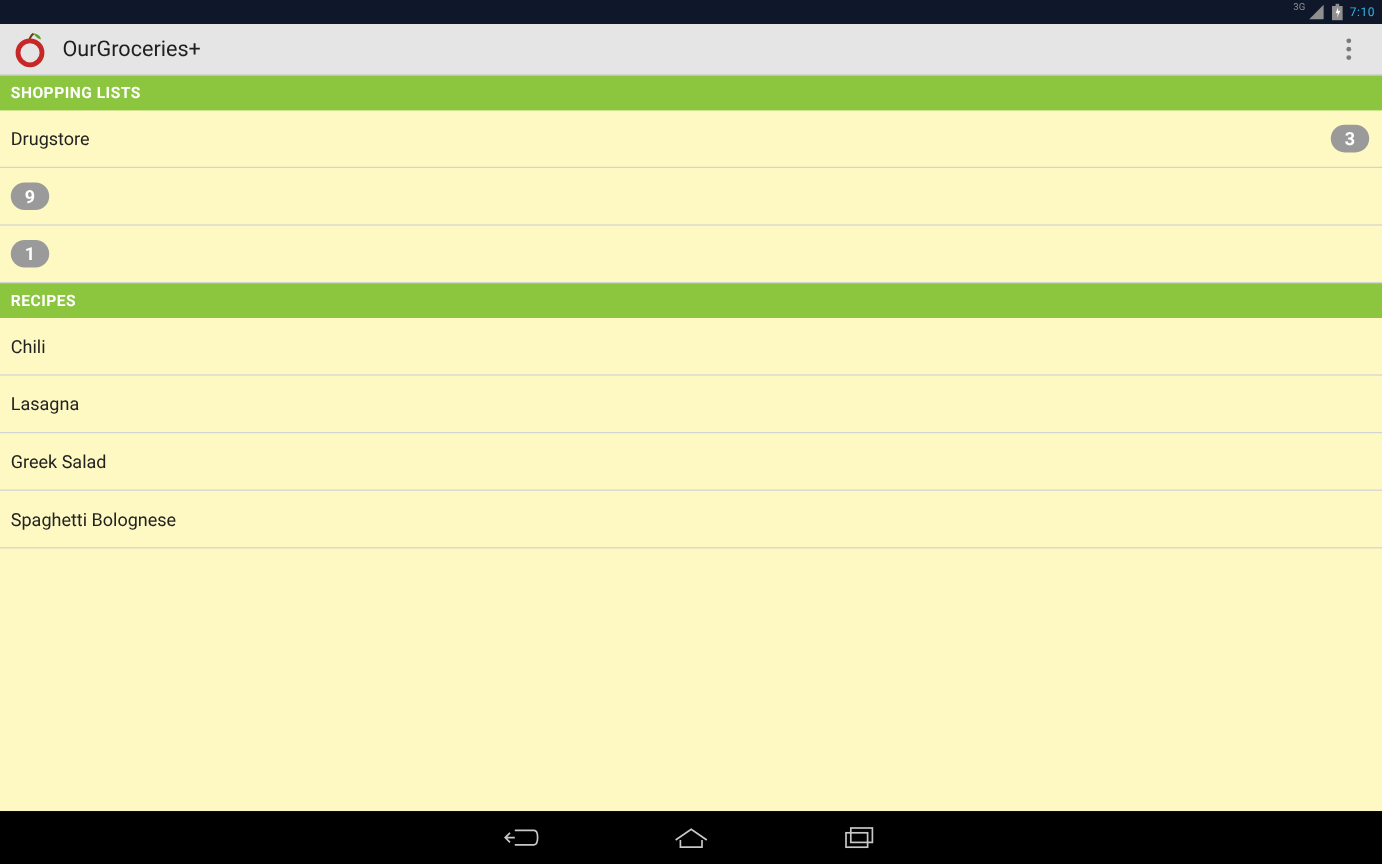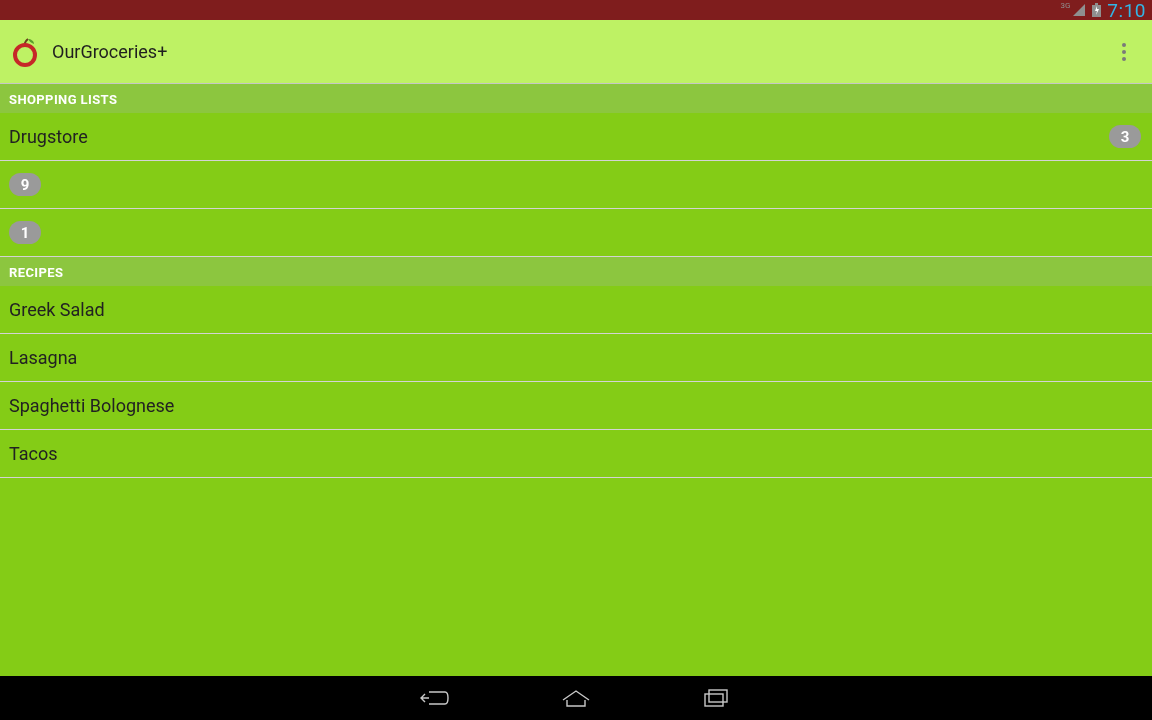--- a/index.html
+++ b/index.html
@@ -1,50 +1,50 @@
 <!DOCTYPE html>
 <html><head>
 <meta charset="utf-8">
 <style>
   * { margin:0; padding:0; box-sizing:border-box; }
   html, body { width:1152px; height:720px; font-family:"Roboto","Helvetica Neue",Arial,sans-serif; overflow:hidden; background:#000; }
   .device { width:1152px; height:720px; display:flex; flex-direction:column; }
   .status-bar {
-    height:20px; background:#7f1d1d; color:#33b5e5;
+    height:20px; background:#0f172a; color:#33b5e5;
     display:flex; align-items:center; justify-content:flex-end;
     padding-right:6px; gap:6px; font-size:13px;
   }
   .status-bar .signal-icon svg, .status-bar .batt-icon svg { display:block; }
   .status-bar .lbl3g { color:#8f8f8f; font-size:8px; line-height:8px; margin-bottom:8px; margin-right:-4px; }
-  .status-bar .clock { color:#33b5e5; font-size:19px; letter-spacing:0.5px; }
+  .status-bar .clock { color:#33b5e5; font-size:10px; letter-spacing:0.5px; }
 
   .action-bar {
-    height:64px; background:#bef264; display:flex; align-items:center;
+    height:43px; background:#e5e5e5; display:flex; align-items:center;
     padding:0 10px 0 10px; border-bottom:1px solid #c6c6c6;
   }
   .logo-wrap { width:34px; height:34px; margin-right:8px; display:flex; align-items:center; justify-content:center; }
   .app-title { font-size:18px; color:#1f1f1f; flex:1; }
   .menu-dots { width:36px; height:36px; display:flex; align-items:center; justify-content:center; cursor:pointer; }
   .menu-dots span {
     display:block; width:4px; height:4px; background:#7a7a7a; border-radius:50%;
     box-shadow:0 -7px 0 #7a7a7a, 0 7px 0 #7a7a7a;
   }
 
   .content {
-    flex:1; background:#84cc16; overflow:hidden;
+    flex:1; background:#fef9c3; overflow:hidden;
   }
   .section-header {
     background:#8cc63f; color:#fff; font-size:13px; font-weight:bold;
     padding:8px 9px 6px 9px; letter-spacing:0.4px;
   }
   .row {
     display:flex; align-items:center; height:48px; padding:0 9px;
     border-bottom:1px solid #d3d3d3; cursor:pointer;
   }
-  .row .label { flex:1; font-size:18px; color:#222; }
+  .row .label { flex:1; font-size:15px; color:#222; }
   .row .label.muted { color:#555; }
   .badge {
     min-width:32px; height:23px; padding:0 10px;
     background:#9a9a9a; color:#fff; font-size:15px; font-weight:bold;
     border-radius:12px; display:flex; align-items:center; justify-content:center;
     margin-right:2px;
   }
 
   .nav-bar {
     height:44px; background:#000; display:flex; align-items:center; justify-content:center; gap:100px;
@@ -101,30 +101,30 @@
     <div class="row">
       <div class="badge">9</div>
     </div>
     <div class="row">
       <div class="badge">1</div>
     </div>
 
     <div class="section-header">RECIPES</div>
 
     <div class="row">
-      <div class="label">Greek Salad</div>
+      <div class="label">Chili</div>
     </div>
     <div class="row">
       <div class="label">Lasagna</div>
     </div>
     <div class="row">
-      <div class="label">Spaghetti Bolognese</div>
+      <div class="label">Greek Salad</div>
     </div>
     <div class="row">
-      <div class="label">Tacos</div>
+      <div class="label">Spaghetti Bolognese</div>
     </div>
   </div>
 
   <div class="nav-bar">
     <div class="nav-btn">
       <svg width="34" height="20" viewBox="0 0 34 20">
         <path d="M10 10 L2 10 M6 6 L2 10 L6 14"></path>
         <path d="M10 4 L26 4 C30 4 30 16 26 16 L10 16"></path>
       </svg>
     </div>

